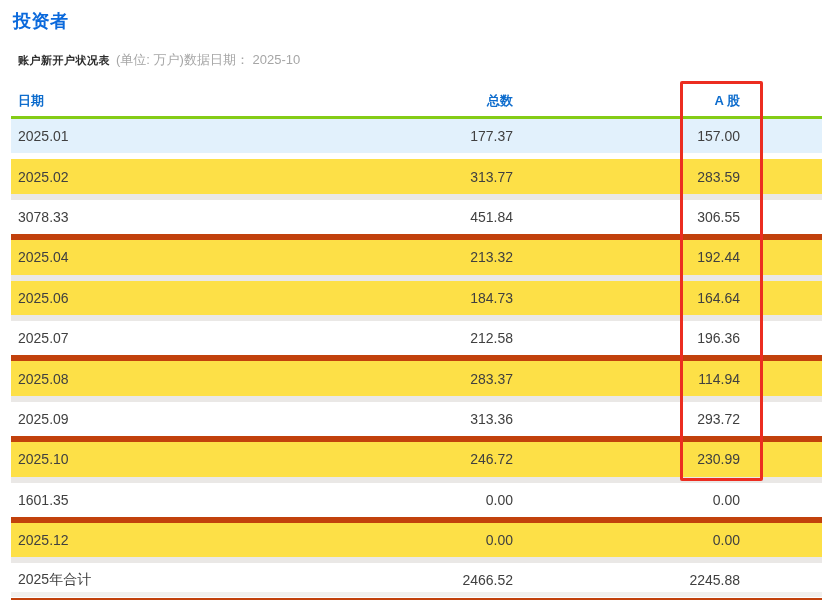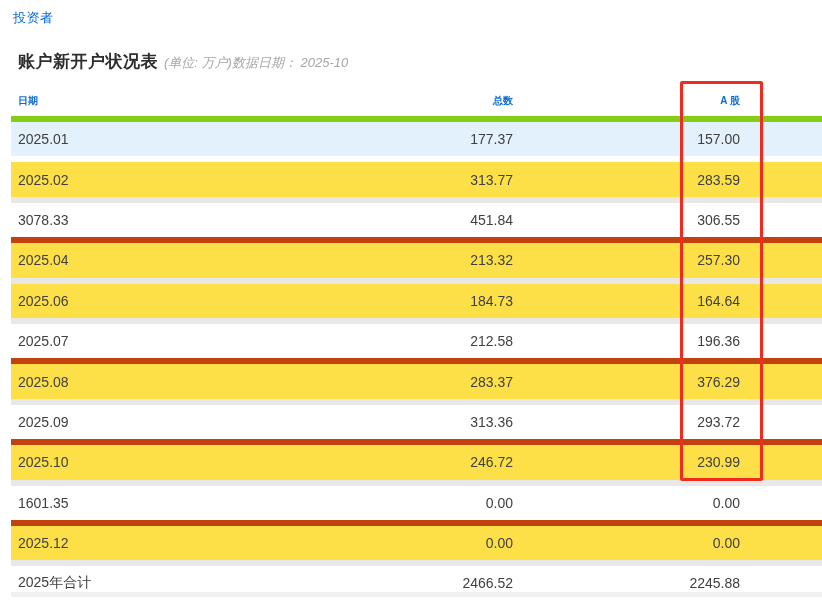--- a/index.html
+++ b/index.html
@@ -3,34 +3,34 @@
 <meta charset="utf-8">
 <style>
   html, body { margin: 0; padding: 0; }
   body {
     width: 822px; height: 600px; overflow: hidden; position: relative;
     background: #ffffff;
     font-family: "Liberation Sans", "DejaVu Sans", sans-serif;
   }
   .page-title {
     position: absolute; left: 13px; top: 9px;
-    font-size: 13px; font-weight: normal; color: #0a69dc; letter-spacing: 0.5px;
+    font-size: 18px; font-weight: bold; color: #0a69dc; letter-spacing: 0.5px;
   }
   .section-header { position: absolute; left: 18px; top: 50px; white-space: nowrap; }
-  .section-title { font-size: 17px; font-weight: bold; color: #2d2d2d; letter-spacing: 0.5px; }
-  .section-meta { font-size: 13px; color: #a6a6a6; margin-left: 6px; font-style: italic; }
+  .section-title { font-size: 11px; font-weight: bold; color: #2d2d2d; letter-spacing: 0.5px; }
+  .section-meta { font-size: 13px; color: #a6a6a6; margin-left: 6px; }
 
   table.data-table {
     position: absolute; left: 11px; top: 86px; width: 811px;
     border-collapse: collapse; table-layout: fixed;
   }
   .data-table th {
     height: 30px; vertical-align: middle;
-    border-bottom: 6px solid #84cc16;
-    color: #0d6ccd; font-weight: bold; font-size: 10px;
+    border-bottom: 3px solid #84cc16;
+    color: #0d6ccd; font-weight: bold; font-size: 13px;
     background: #ffffff; padding: 0;
   }
   .data-table td {
     height: 34.4px; vertical-align: middle;
     font-size: 14px; color: #404040; padding: 0;
     background: #ffffff; border-bottom: 6px solid #c2410c;
   }
   .col-date { text-align: left; padding-left: 7px !important; }
   .num { text-align: right; }
   tr.row-gray td { background: #fde047; border-bottom-color: #eae8e6; }
@@ -89,21 +89,21 @@
       <tr>
         <td class="col-date">3078.33</td>
         <td class="num">451.84</td>
         <td class="num">306.55</td>
         <td class="filler"></td>
       </tr>
 
       <tr class="row-gray">
         <td class="col-date">2025.04</td>
         <td class="num">213.32</td>
-        <td class="num">257.30</td>
+        <td class="num">192.44</td>
         <td class="filler"></td>
       </tr>
 
 
       <tr class="row-gray">
         <td class="col-date">2025.06</td>
         <td class="num">184.73</td>
         <td class="num">164.64</td>
         <td class="filler"></td>
       </tr>
@@ -111,21 +111,21 @@
       <tr>
         <td class="col-date">2025.07</td>
         <td class="num">212.58</td>
         <td class="num">196.36</td>
         <td class="filler"></td>
       </tr>
 
       <tr class="row-gray">
         <td class="col-date">2025.08</td>
         <td class="num">283.37</td>
-        <td class="num">376.29</td>
+        <td class="num">114.94</td>
         <td class="filler"></td>
       </tr>
 
       <tr>
         <td class="col-date">2025.09</td>
         <td class="num">313.36</td>
         <td class="num">293.72</td>
         <td class="filler"></td>
       </tr>
 

